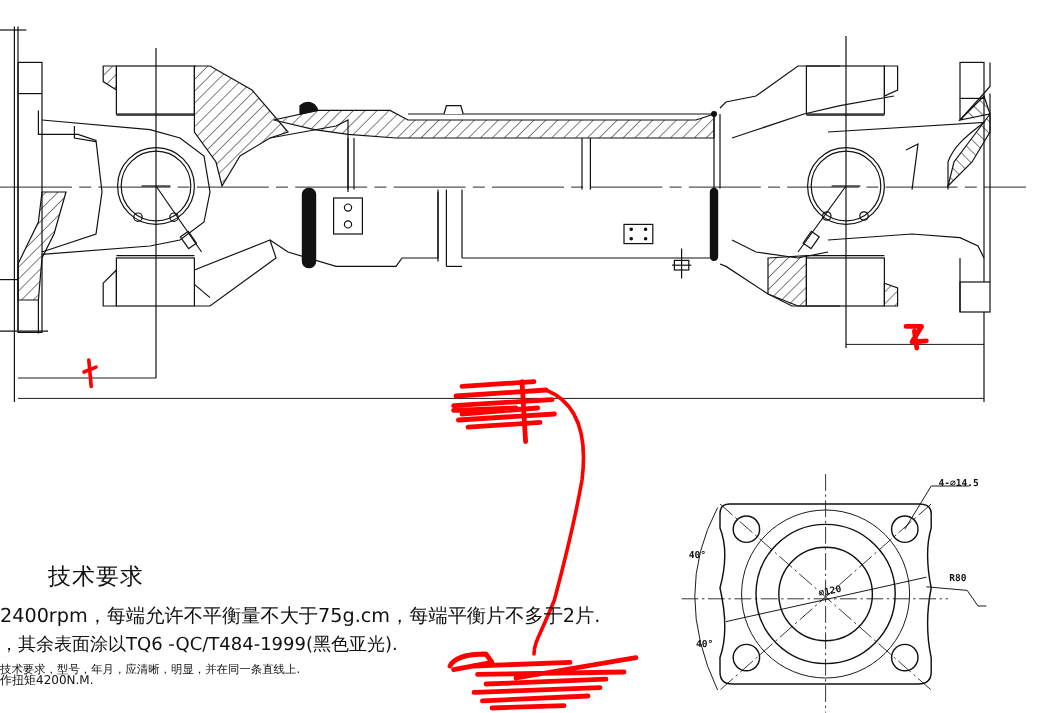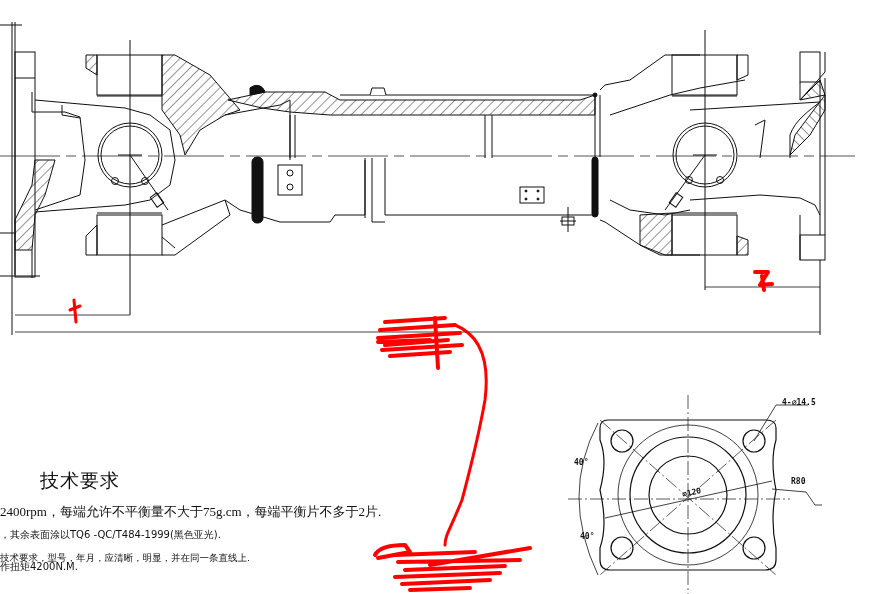--- a/index.html
+++ b/index.html
@@ -1,21 +1,21 @@
 <!DOCTYPE html>
 <html><head>
   <meta charset="utf-8">
   <style>
     html, body { margin: 0; padding: 0; background: #ffffff; }
     body { width: 882px; height: 594px; overflow: hidden; position: relative; font-family: "Liberation Sans", sans-serif; }
     #canvas { position: absolute; left: 0; top: 0; width: 882px; height: 594px; }
     .tech-title { position: absolute; left: 40px; top: 468px; font-family: "DejaVu Sans", sans-serif; font-size: 19px; color: #111; letter-spacing: 1px; }
     .tech-line { position: absolute; left: 0; font-family: "DejaVu Sans", sans-serif; color: #111; white-space: nowrap; }
-    .tl1 { top: 503px; font-size: 13px; font-family: Liberation Serif, serif; }
-    .tl2 { top: 528px; font-size: 10px; }
+    .tl1 { top: 503px; font-size: 16px; }
+    .tl2 { top: 528px; font-size: 15px; }
     .tl3 { top: 552px; font-size: 9.5px; }
     .tl4 { top: 560px; font-size: 10px; }
     .dim-label { position: absolute; font-family: "DejaVu Sans Mono", monospace; font-weight: bold; color: #111; }
     .lbl-holes { left: 782px; top: 398px; font-size: 8px; }
     .lbl-r80 { left: 778px; top: 477px; font-size: 8px; margin-left: 13px; }
     .lbl-dia { left: 682px; top: 488px; font-size: 8px; transform: rotate(-12deg); }
     .lbl-ang1 { left: 574px; top: 458px; font-size: 8px; }
     .lbl-ang2 { left: 580px; top: 532px; font-size: 8px; }
   </style>
 </head>

